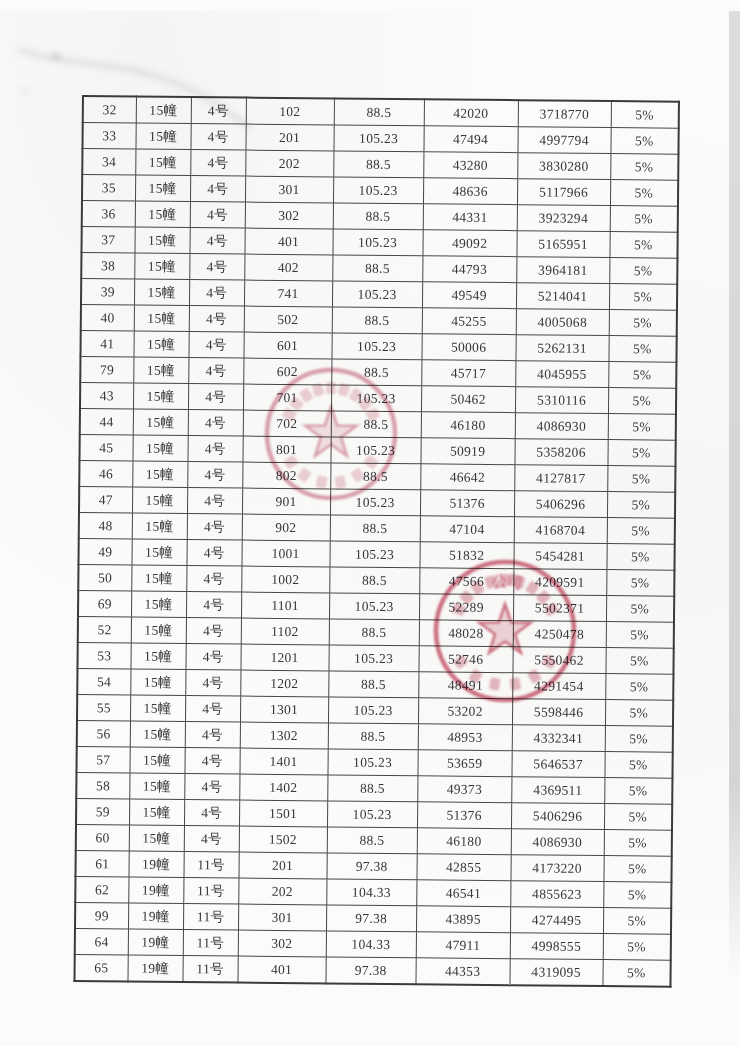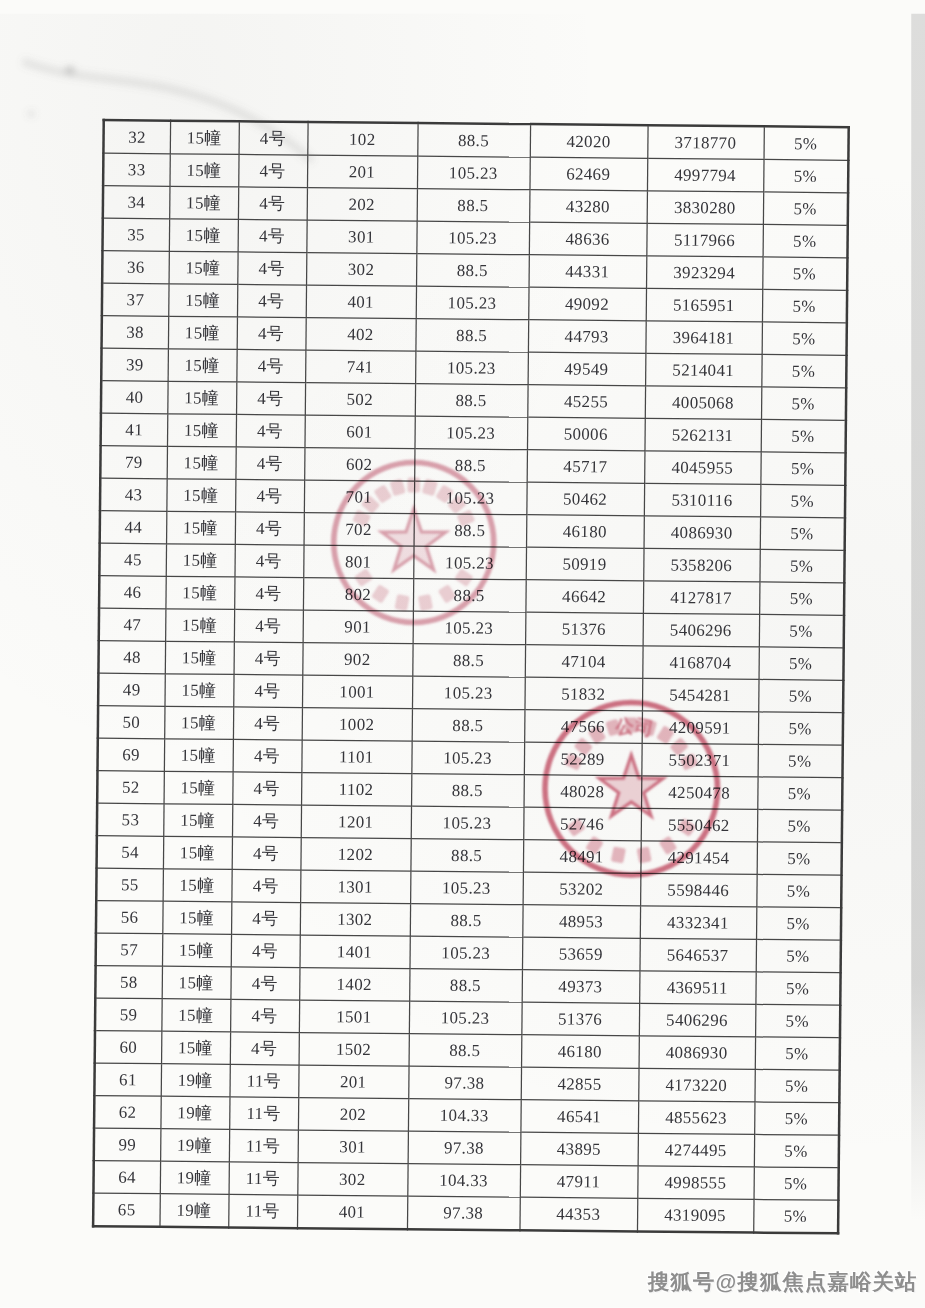--- a/index.html
+++ b/index.html
@@ -84,21 +84,21 @@
             <td>42020</td>
             <td>3718770</td>
             <td>5%</td>
           </tr>
           <tr>
             <td>33</td>
             <td>15幢</td>
             <td>4号</td>
             <td>201</td>
             <td>105.23</td>
-            <td>62469</td>
+            <td>47494</td>
             <td>4997794</td>
             <td>5%</td>
           </tr>
           <tr>
             <td>34</td>
             <td>15幢</td>
             <td>4号</td>
             <td>202</td>
             <td>88.5</td>
             <td>43280</td>
@@ -471,15 +471,14 @@
           <rect x="24.410507890811438" y="39.28821066905291" width="10" height="12" rx="2" fill="#c44b63" opacity="0.5" transform="rotate(-213 29.410507890811438 45.28821066905291)"></rect>
           <rect x="39.234210391605544" y="24.97312756295651" width="10" height="12" rx="2" fill="#c44b63" opacity="0.5" transform="rotate(-235 44.234210391605544 30.97312756295651)"></rect>
           <text x="-5.226423163382667" y="-44.72609476841367" text-anchor="middle" font-size="15" font-weight="bold" fill="#c44b63" transform="rotate(-6 -5.226423163382667 -49.72609476841367)">公</text>
           <text x="10.395584540887972" y="-43.90738003669028" text-anchor="middle" font-size="15" font-weight="bold" fill="#c44b63" transform="rotate(12 10.395584540887972 -48.90738003669028)">司</text>
         </g>
       </svg>
     </div>
 
   <div class="edge-shadow"></div>
 
-  <div class="watermark">搜狐号@搜狐焦点嘉峪关站</div>
 
 </div>
 
 </body></html>

